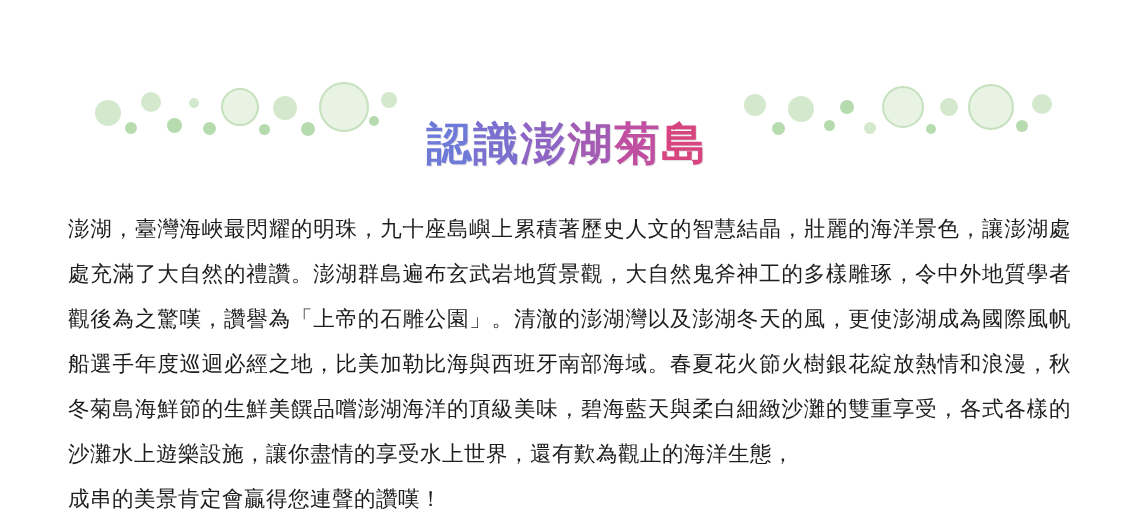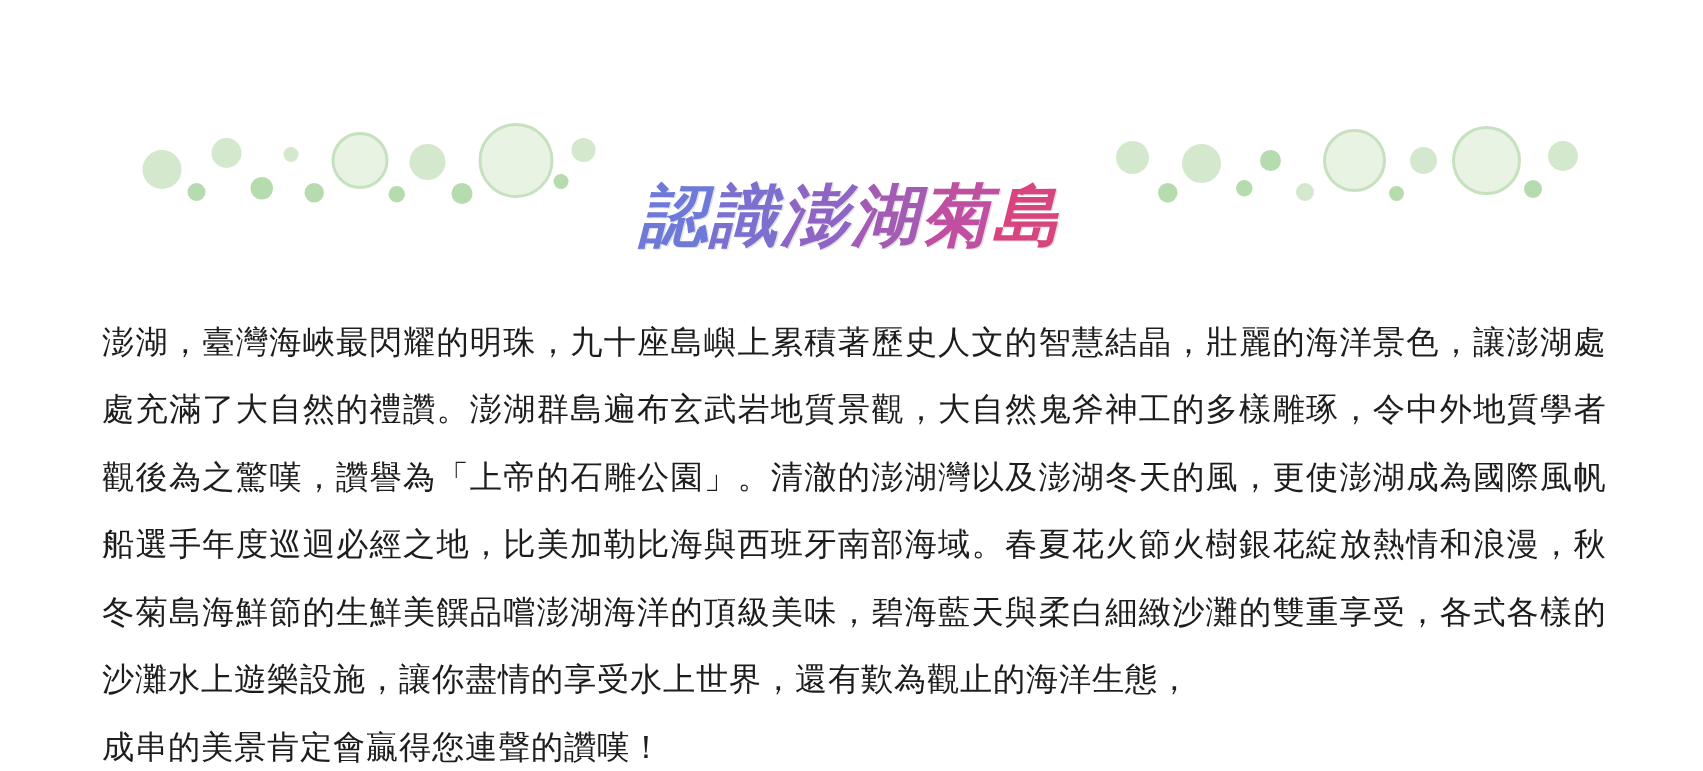--- a/index.html
+++ b/index.html
@@ -51,21 +51,20 @@
     position: absolute;
     left: 0;
     right: 0;
     top: 6px;
     text-align: center;
     font-family: "DejaVu Serif", "Liberation Serif", serif;
     font-weight: bold;
     font-size: 45px;
     letter-spacing: 2px;
     white-space: nowrap;
-    font-style: italic;
   }
   .title .ch {
     display: inline-block;
     -webkit-text-stroke: 0px;
     text-shadow: 1px 1px 0 rgba(0,0,0,0.12);
   }
 
   
   .body-text {
     margin: 18px 64px 0 68px;

